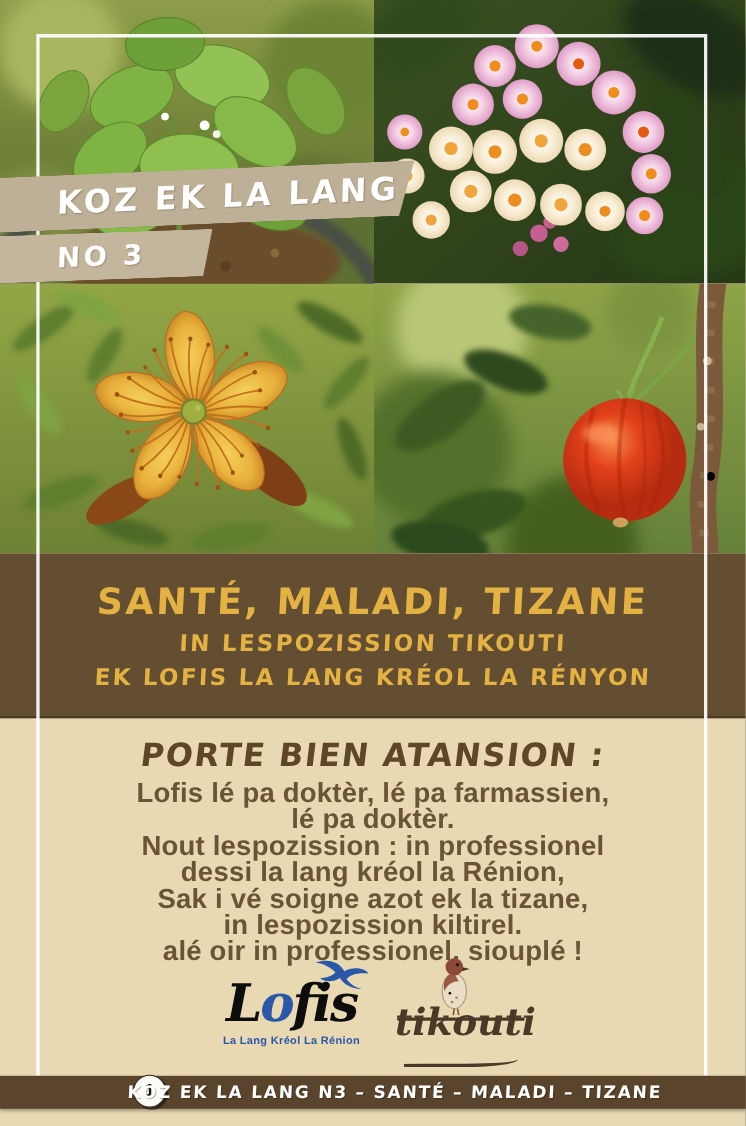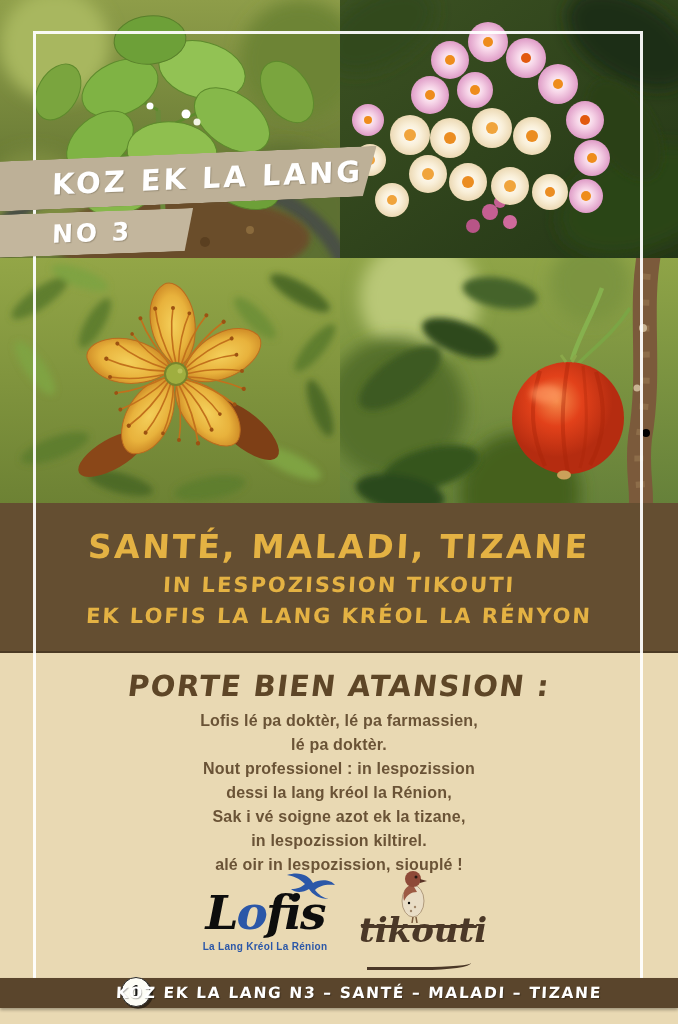--- a/index.html
+++ b/index.html
@@ -68,21 +68,21 @@
     position:absolute;left:0;top:651px;width:678px;z-index:4;
     text-align:center;
   }
   .notice-heading{
     margin-top:18px;color:#5e4627;
     font-family:"DejaVu Sans",sans-serif;font-weight:bold;
     font-size:29px;letter-spacing:1.5px;transform:skewX(-7deg);
   }
   .notice-body{
     margin-top:6px;color:#6a5336;font-weight:bold;
-    font-size:16px;line-height:24px;letter-spacing:.2px;
+    font-size:25px;line-height:24px;letter-spacing:.2px;
   }
   
   .logos{
     position:absolute;left:0;top:868px;width:678px;height:105px;z-index:4;
     display:flex;align-items:center;justify-content:center;gap:28px;
   }
   .lofis{position:relative;width:132px;height:92px;}
   .lofis-word{
     position:absolute;left:0;top:14px;width:132px;text-align:center;
     font-family:"DejaVu Serif",serif;font-style:italic;font-weight:bold;
@@ -381,25 +381,25 @@
     <div class="t1">SANTÉ, MALADI, TIZANE</div>
     <div class="t2">IN LESPOZISSION TIKOUTI</div>
     <div class="t2">EK LOFIS LA LANG KRÉOL LA RÉNYON</div>
   </div>
 
   <div class="notice">
     <div class="notice-heading">PORTE BIEN ATANSION :</div>
     <div class="notice-body">
       <div>Lofis lé pa doktèr, lé pa farmassien,</div>
       <div>lé pa doktèr.</div>
-      <div>Nout professionel : in lespozission</div>
+      <div>Nout lespozission : in professionel</div>
       <div>dessi la lang kréol la Rénion,</div>
       <div>Sak i vé soigne azot ek la tizane,</div>
       <div>in lespozission kiltirel.</div>
-      <div>alé oir in lespozission, siouplé !</div>
+      <div>alé oir in professionel, siouplé !</div>
     </div>
   </div>
 
   <div class="logos">
     <div class="lofis">
       <div class="lofis-word"><span>L</span><span class="blue">o</span><span>fis</span></div>
       <svg class="lofis-bird" width="52" height="30" viewBox="0 0 52 30">
         <path d="M2,4 C14,0 24,4 28,12 C34,8 46,8 50,14 C40,13 34,15 30,19 C33,23 38,27 44,28 C34,28 27,23 24,18 C18,22 10,22 6,18 C12,18 17,16 20,13 C14,7 8,5 2,4 Z" fill="#2b57a8"></path>
       </svg>
       <div class="lofis-tagline">La Lang  Kréol La Rénion</div>

